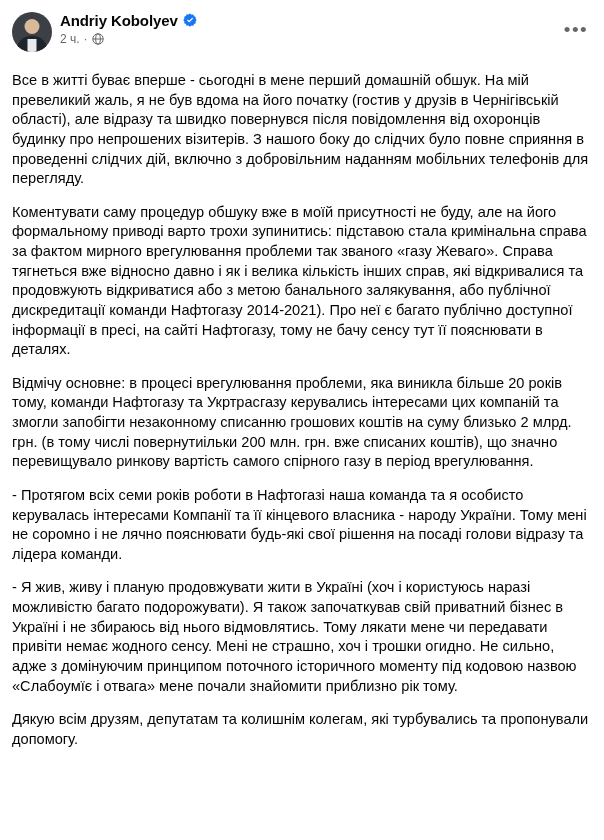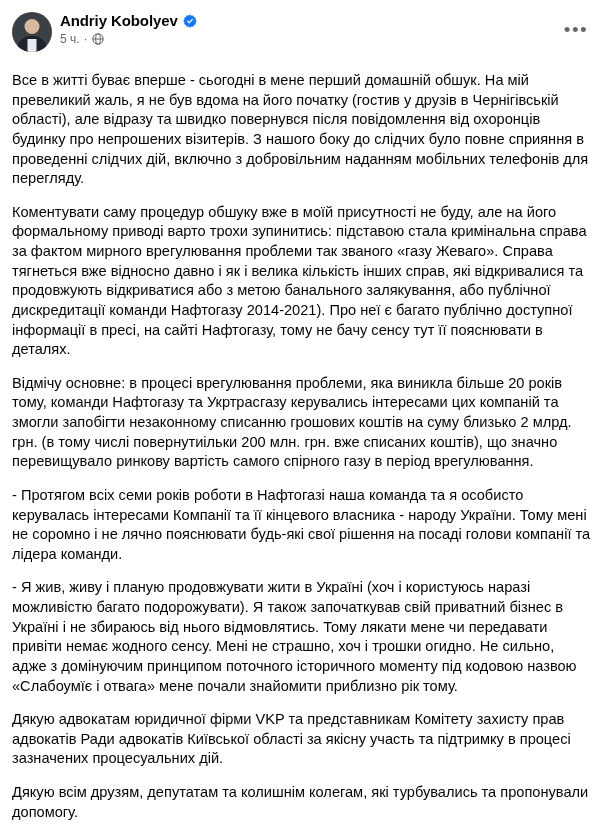--- a/index.html
+++ b/index.html
@@ -65,21 +65,20 @@
   }
   .header-text {
     margin-left: 8px;
     display: flex;
     flex-direction: column;
     justify-content: center;
     padding-top: 1px;
   }
   .name-row {
     display: flex;
-    align-items: center;
     line-height: 1;
   }
   .author-name {
     font-size: 15px;
     font-weight: bold;
     color: #050505;
     letter-spacing: -0.1px;
   }
   .verified {
     margin-left: 5px;
@@ -148,38 +147,37 @@
       <div class="name-row">
         <span class="author-name">Andriy Kobolyev</span>
         <span class="verified">
           <svg viewBox="0 0 16 16" width="14" height="14" aria-hidden="true">
             <path fill="#1877f2" d="M8 0.6l1.7 1.3 2.1-.2.9 1.9 1.9.9-.2 2.1L15.7 8l-1.3 1.7.2 2.1-1.9.9-.9 1.9-2.1-.2L8 15.7l-1.7-1.3-2.1.2-.9-1.9-1.9-.9.2-2.1L.3 8l1.3-1.7-.2-2.1 1.9-.9.9-1.9 2.1.2z"></path>
             <path fill="#ffffff" d="M7.1 10.9L4.5 8.4l1-1.1 1.6 1.5 3.4-3.5 1.1 1z"></path>
           </svg>
         </span>
       </div>
       <div class="meta-row">
-        <span>5 ч.</span>
+        <span>2 ч.</span>
         <span class="dot">·</span>
         <span class="globe-icon">
           <svg viewBox="0 0 12 12" width="12" height="12" aria-hidden="true">
             <circle cx="6" cy="6" r="5.2" fill="none" stroke="#65676b" stroke-width="1"></circle>
             <ellipse cx="6" cy="6" rx="2.3" ry="5.2" fill="none" stroke="#65676b" stroke-width="1"></ellipse>
             <line x1="0.9" y1="6" x2="11.1" y2="6" stroke="#65676b" stroke-width="1"></line>
           </svg>
         </span>
       </div>
     </div>
     <div class="menu-dots">•••</div>
   </div>
 
   <div class="post-body">
     <p>Все в житті буває вперше - сьогодні в мене перший домашній обшук. На мій превеликий жаль, я не був вдома на його початку (гостив у друзів в Чернігівській області), але відразу та швидко повернувся після повідомлення від охоронців будинку про непрошених візитерів. З нашого боку до слідчих було повне сприяння в проведенні слідчих дій, включно з добровільним наданням мобільних телефонів для перегляду.</p>
     <p>Коментувати саму процедур обшуку вже в моїй присутності не буду, але на його формальному приводі варто трохи зупинитись: підставою стала кримінальна справа за фактом мирного врегулювання проблеми так званого «газу Жеваго». Справа тягнеться вже відносно давно і як і велика кількість інших справ, які відкривалися та продовжують відкриватися або з метою банального залякування, або публічної дискредитації команди Нафтогазу 2014-2021). Про неї є багато публічно доступної інформації в пресі, на сайті Нафтогазу, тому не бачу сенсу тут її пояснювати в деталях.</p>
     <p>Відмічу основне: в процесі врегулювання проблеми, яка виникла більше 20 років тому, команди Нафтогазу та Укртрасгазу керувались інтересами цих компаній та змогли запобігти незаконному списанню грошових коштів на суму близько 2 млрд. грн. (в тому числі повернутиільки 200 млн. грн. вже списаних коштів), що значно перевищувало ринкову вартість самого спірного газу в період врегулювання.</p>
-    <p>- Протягом всіх семи років роботи в Нафтогазі наша команда та я особисто керувалась інтересами Компанії та її кінцевого власника - народу України. Тому мені не соромно і не лячно пояснювати будь-які свої рішення на посаді голови компанії та лідера команди.</p>
+    <p>- Протягом всіх семи років роботи в Нафтогазі наша команда та я особисто керувалась інтересами Компанії та її кінцевого власника - народу України. Тому мені не соромно і не лячно пояснювати будь-які свої рішення на посаді голови відразу та лідера команди.</p>
     <p>- Я жив, живу і планую продовжувати жити в Україні (хоч і користуюсь наразі можливістю багато подорожувати). Я також започаткував свій приватний бізнес в Україні і не збираюсь від нього відмовлятись. Тому лякати мене чи передавати привіти немає жодного сенсу. Мені не страшно, хоч і трошки огидно. Не сильно, адже з домінуючим принципом поточного історичного моменту під кодовою назвою «Слабоумїє і отвага» мене почали знайомити приблизно рік тому.</p>
-    <p>Дякую адвокатам юридичної фірми VKP та представникам Комітету захисту прав адвокатів Ради адвокатів Київської області за якісну участь та підтримку в процесі зазначених процесуальних дій.</p>
     <p>Дякую всім друзям, депутатам та колишнім колегам, які турбувались та пропонували допомогу.</p>
 
   </div>
 
 </div>
 
 </body></html>

